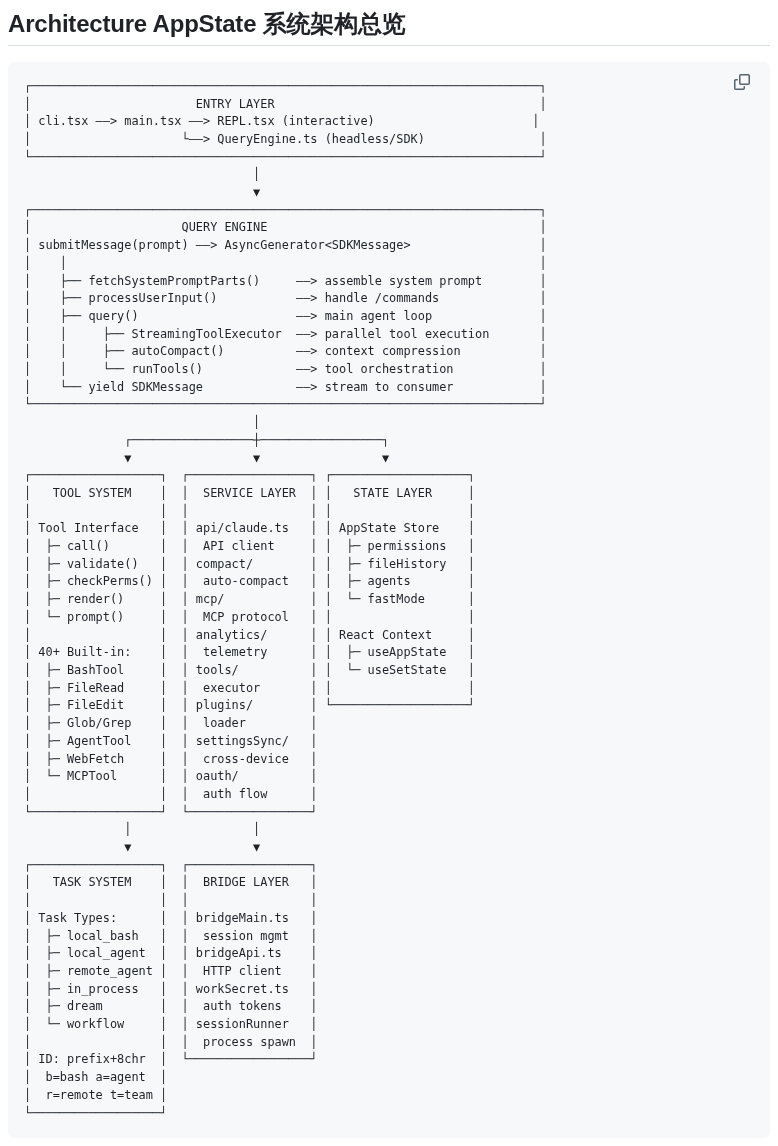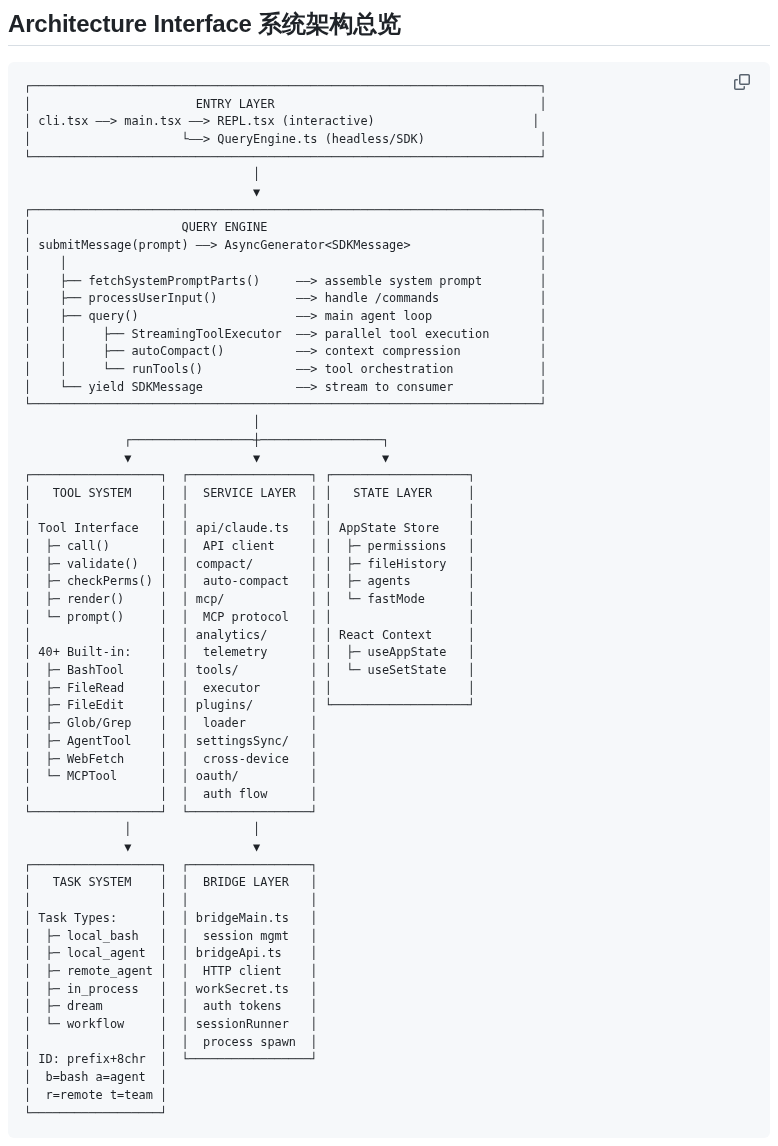--- a/index.html
+++ b/index.html
@@ -58,21 +58,21 @@
     width: 16px;
     height: 16px;
     fill: currentColor;
   }
 </style>
 </head>
 <body>
 
 <div class="page">
 
-  <h2 class="page-title">Architecture Interface 系统架构总览</h2>
+  <h2 class="page-title">Architecture AppState 系统架构总览</h2>
 
   <div class="code-wrap">
 
     <button class="copy-btn" type="button">
       <span>
         <svg viewBox="0 0 16 16" aria-hidden="true">
           <path d="M0 6.75C0 5.784.784 5 1.75 5h1.5a.75.75 0 0 1 0 1.5h-1.5a.25.25 0 0 0-.25.25v7.5c0 .138.112.25.25.25h7.5a.25.25 0 0 0 .25-.25v-1.5a.75.75 0 0 1 1.5 0v1.5A1.75 1.75 0 0 1 9.25 16h-7.5A1.75 1.75 0 0 1 0 14.25Z"></path>
           <path d="M5 1.75C5 .784 5.784 0 6.75 0h7.5C15.216 0 16 .784 16 1.75v7.5A1.75 1.75 0 0 1 14.25 11h-7.5A1.75 1.75 0 0 1 5 9.25Zm1.75-.25a.25.25 0 0 0-.25.25v7.5c0 .138.112.25.25.25h7.5a.25.25 0 0 0 .25-.25v-7.5a.25.25 0 0 0-.25-.25Z"></path>
         </svg>
       </span>

